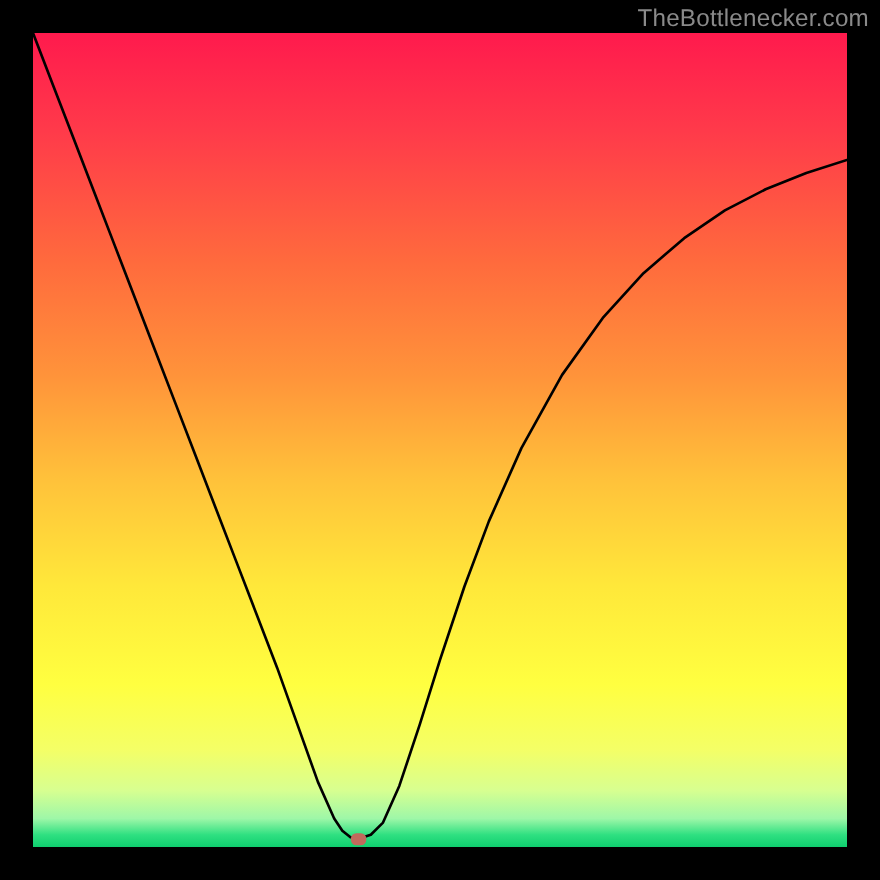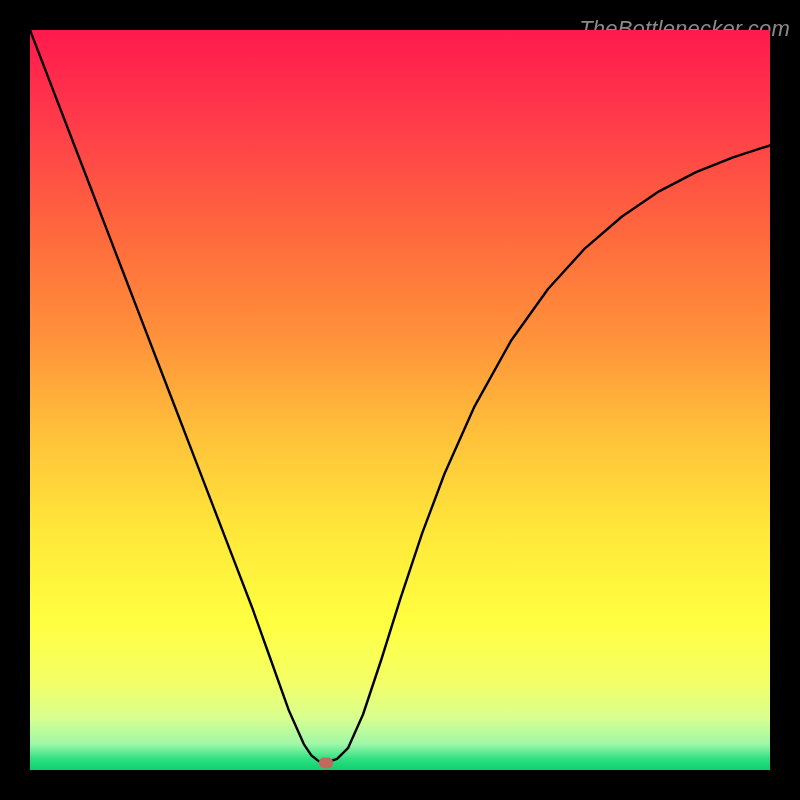--- a/index.html
+++ b/index.html
@@ -37,28 +37,27 @@
   }
   .marker {
     position: absolute;
     width: 14px;
     height: 11px;
     border-radius: 5px;
     transform: translate(-50%, -50%);
   }
   .watermark {
     position: absolute;
-    top: 16px;
+    top: 4px;
     right: 10px;
     color: #8a8a8a;
     font-size: 22px;
     letter-spacing: 0.2px;
     font-weight: 400;
     user-select: none;
-    font-style: italic;
   }
 </style>
 </head>
 <body>
 
 <div class="frame">
   <div class="watermark">TheBottlenecker.com</div>
   <div class="plot-area">
     <svg class="gradient-bg" viewBox="0 0 740 740" preserveAspectRatio="none">
       <defs>

